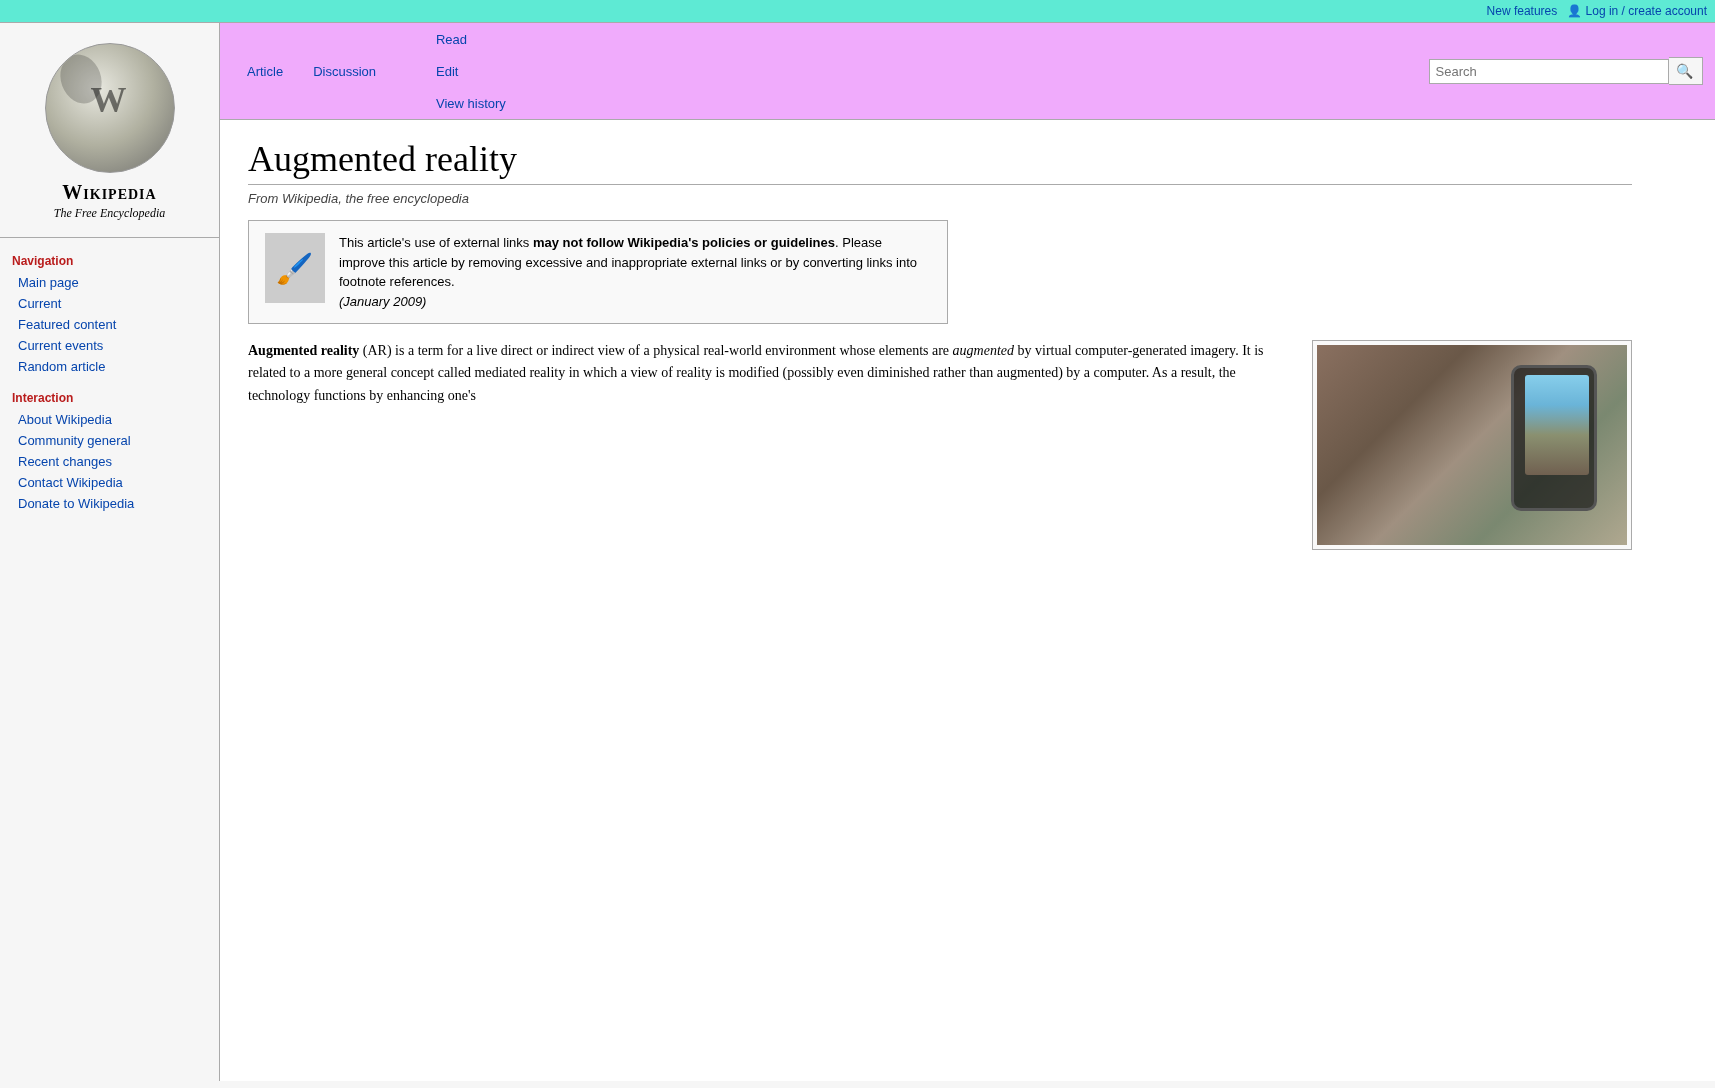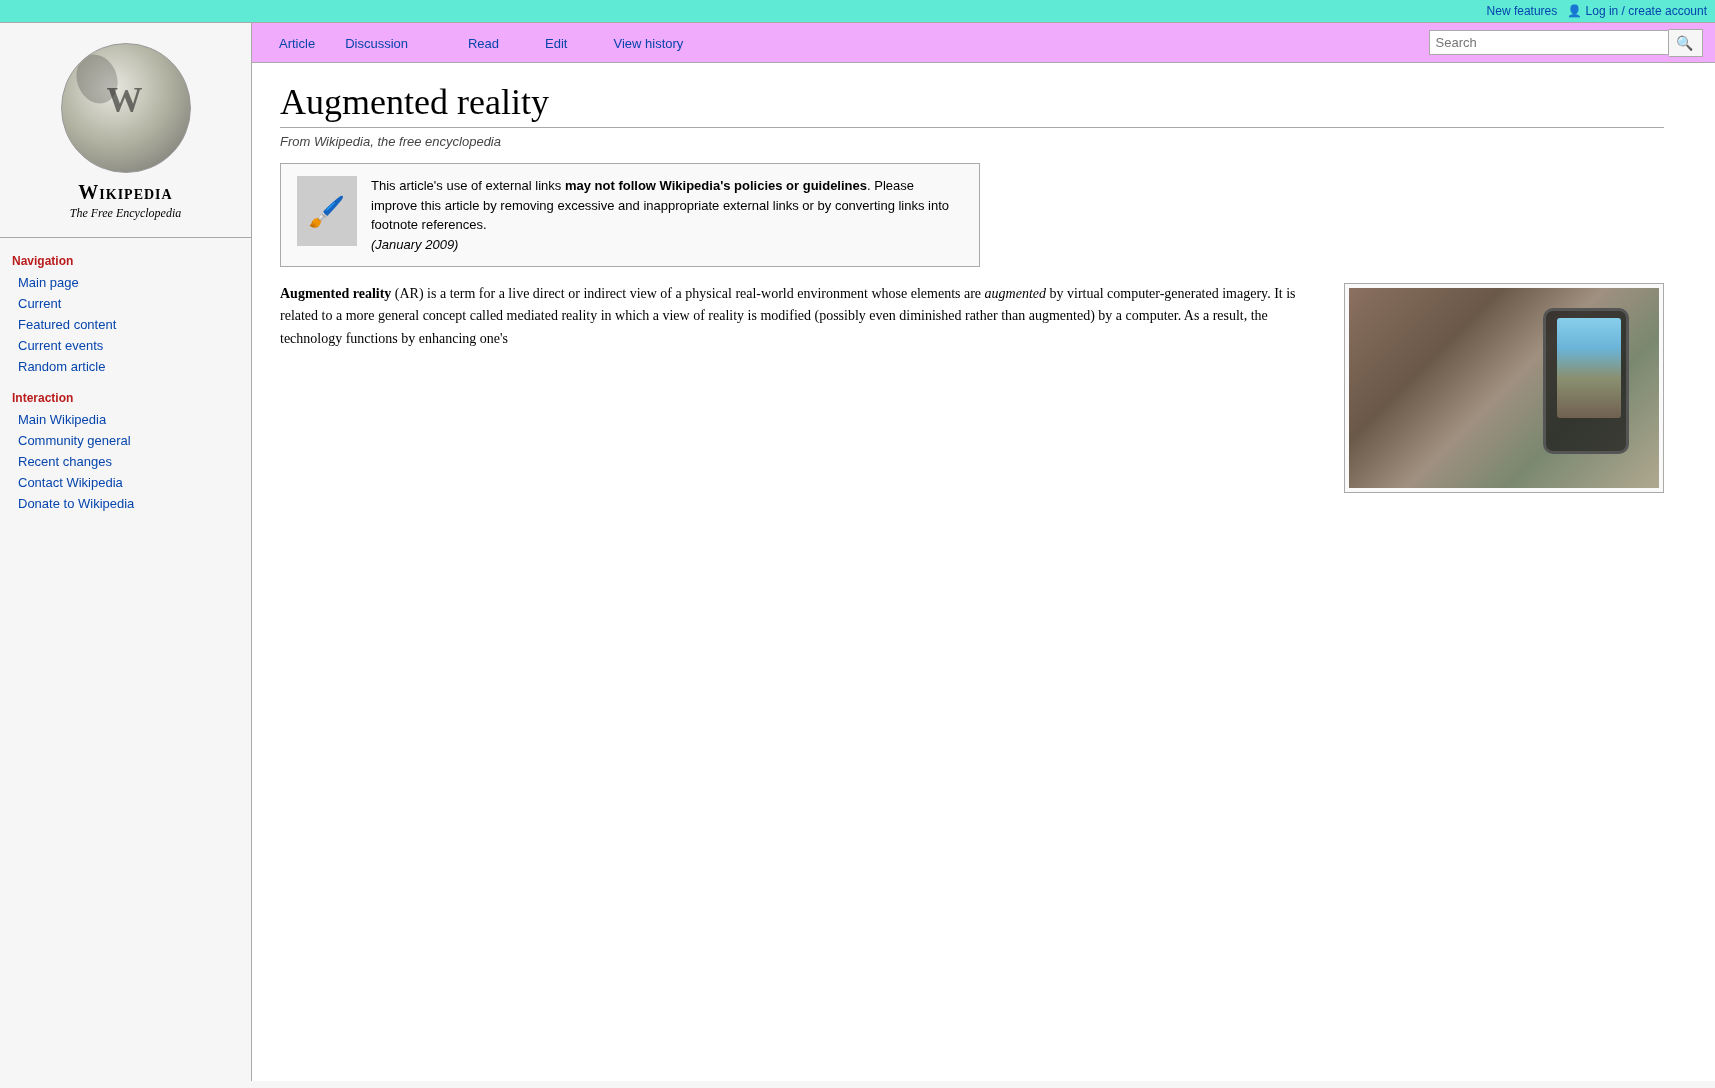--- a/index.html
+++ b/index.html
@@ -16,21 +16,21 @@
       font-size: 12px;
       font-family: Arial, sans-serif;
       border-bottom: 1px solid #aaa;
     }
     #top-bar a { color: #0645ad; text-decoration: none; }
     #layout {
       display: flex;
       min-height: calc(100vh - 30px);
     }
     #sidebar {
-      width: 252px;
+      width: 220px;
       min-width: 180px;
       background: #f6f6f6;
       border-right: 1px solid #aaa;
       padding: 10px 0;
       flex-shrink: 0;
     }
     #logo-area {
       text-align: center;
       padding: 10px 10px 16px 10px;
       border-bottom: 1px solid #aaa;
@@ -120,22 +120,23 @@
       color: #0645ad;
       cursor: pointer;
       border: 1px solid transparent;
       border-bottom: none;
       background: transparent;
       text-decoration: none;
       display: inline-block;
     }
     .tab-group-right {
       display: flex;
-      gap: 16px;
+      gap: 0;
       margin-left: 10px;
+      flex-direction: column;
     }
     .search-area {
       margin-left: auto;
       display: flex;
       align-items: center;
     }
     #search-box {
       border: 1px solid #aaa;
       padding: 4px 6px;
       font-size: 13px;
@@ -272,21 +273,21 @@
     </div>
 
     <div class="sidebar-section-header">Navigation</div>
     <a class="sidebar-link">Main page</a>
     <a class="sidebar-link">Current</a>
     <a class="sidebar-link">Featured content</a>
     <a class="sidebar-link">Current events</a>
     <a class="sidebar-link">Random article</a>
 
     <div class="sidebar-section-header">Interaction</div>
-    <a class="sidebar-link">Main Wikipedia</a>
+    <a class="sidebar-link">About Wikipedia</a>
     <a class="sidebar-link">Community general</a>
     <a class="sidebar-link">Recent changes</a>
     <a class="sidebar-link">Contact Wikipedia</a>
     <a class="sidebar-link">Donate to Wikipedia</a>
   </div>
 
   <div id="main-content">
 
     <div id="tabs-bar">
       <div class="tab-group-left">

